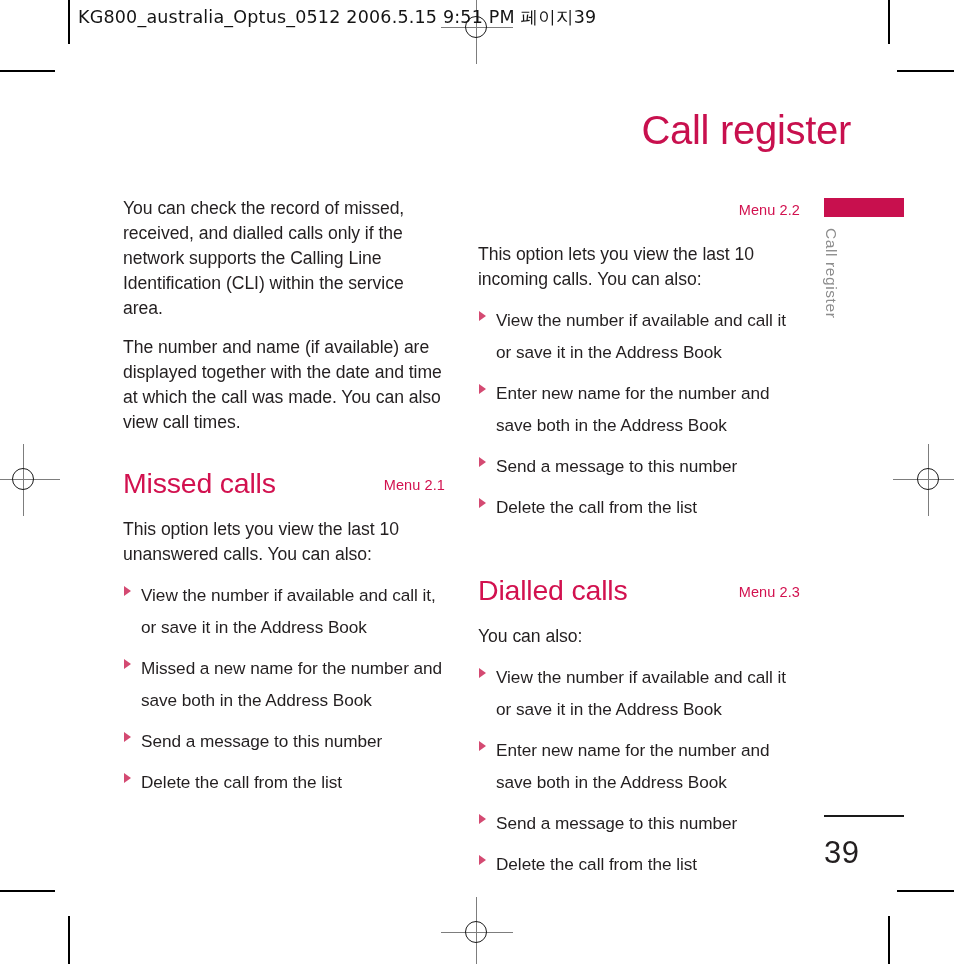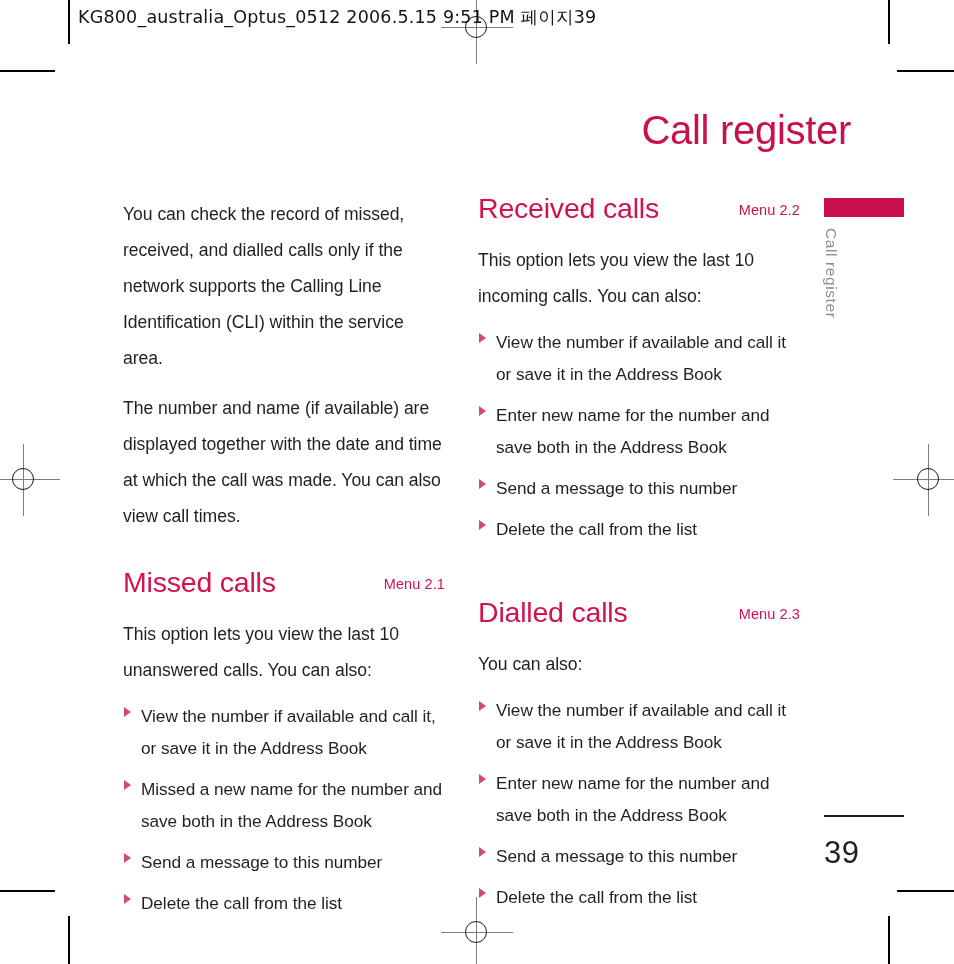--- a/index.html
+++ b/index.html
@@ -109,21 +109,21 @@
     position: absolute;
     top: 196px;
     width: 322px;
   }
   .col-left  { left: 123px; }
   .col-right { left: 478px; }
 
   p.body {
     margin: 0 0 14px 0;
     font-size: 17.6px;
-    line-height: 36px;
+    line-height: 25px;
     color: #231f20;
     letter-spacing: -0.05px;
   }
   p.body.tight { margin-bottom: 12px; }
 
   .section {
     position: relative;
     margin-top: 30px;
   }
   .section.first { margin-top: 0; }
@@ -258,21 +258,20 @@
         <li><span class="marker"></span><span>Delete the call from the list</span></li>
       </ul>
     </div>
 
   </div>
 
   <div class="col col-right">
 
     <div class="section first">
       <div class="section-head">
-        <span class="section-title">Received calls</span>
         <span class="menu-ref">Menu 2.2</span>
       </div>
       <p class="body tight">This option lets you view the last 10 incoming calls. You can also:</p>
       <ul class="bullets">
         <li><span class="marker"></span><span>View the number if available and call it or save it in the Address Book</span></li>
         <li><span class="marker"></span><span>Enter new name for the number and save both in the Address Book</span></li>
         <li><span class="marker"></span><span>Send a message to this number</span></li>
         <li><span class="marker"></span><span>Delete the call from the list</span></li>
       </ul>
     </div>

